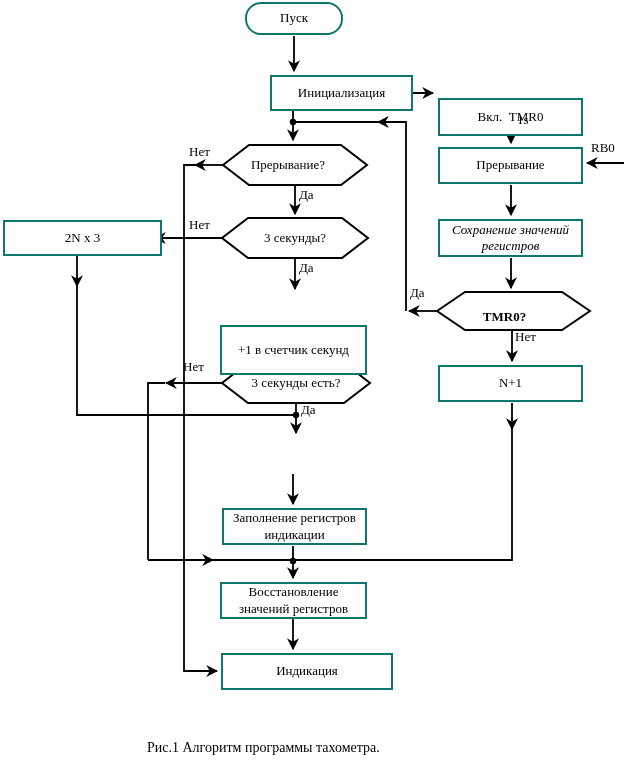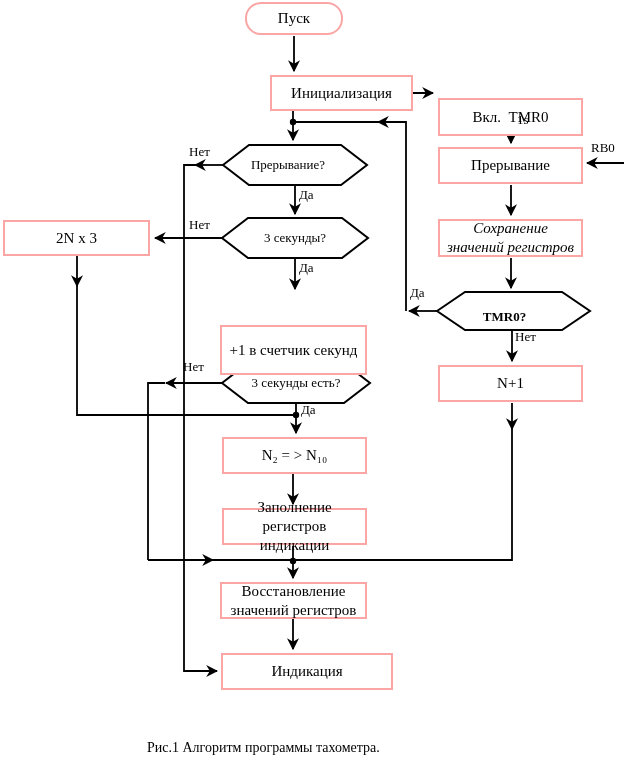--- a/index.html
+++ b/index.html
@@ -4,23 +4,23 @@
 <style>
   html,body{margin:0;padding:0;background:#fff;}
   .canvas{
     position:relative;width:625px;height:763px;background:#fff;
     font-family:"Liberation Serif","DejaVu Serif",serif;color:#000;
     overflow:hidden;
   }
   .canvas svg{position:absolute;left:0;top:0;z-index:1;}
   .node{
     position:absolute;z-index:2;box-sizing:border-box;
-    border:2px solid #fca5a5;background:#fff;
+    border:2px solid #0f766e;background:#fff;
     display:flex;align-items:center;justify-content:center;
-    text-align:center;font-size:15px;line-height:1.25;padding:1px 4px;
+    text-align:center;font-size:13px;line-height:1.25;padding:1px 4px;
   }
   .stadium{border-radius:16px;}
   .hexlabel{
     position:absolute;z-index:3;box-sizing:border-box;border:none;background:transparent;
     display:flex;align-items:center;justify-content:center;
     text-align:center;font-size:13px;
   }
   .elabel{
     position:absolute;z-index:3;font-size:13px;line-height:1;white-space:nowrap;
   }
@@ -93,25 +93,24 @@
   <div class="node" style="left:222px;top:75px;width:143px;height:36px;margin-left:48px;">Инициализация</div>
 
   <div class="node" style="left:438px;top:75px;width:145px;height:38px;margin-top:23px;">Вкл.&nbsp; TMR0</div>
 
   <div class="node" style="left:438px;top:147px;width:145px;height:37px;">Прерывание</div>
 
   <div class="node" style="left:438px;top:219px;width:145px;height:38px;font-style:italic;">Сохранение значений регистров</div>
 
   <div class="node" style="left:438px;top:365px;width:145px;height:37px;">N+1</div>
 
-  <div class="node" style="left:3px;top:220px;width:147px;height:36px;">2N x 3</div>
+  <div class="node" style="left:3px;top:220px;width:159px;height:36px;">2N x 3</div>
 
   <div class="node" style="left:220px;top:293px;width:147px;height:50px;margin-top:32px;">+1 в счетчик секунд</div>
 
-  <div class="node" style="left:222px;top:437px;width:145px;height:37px;">N₂ = &gt; N₁₀</div>
 
   <div class="node" style="left:222px;top:508px;width:145px;height:37px;">Заполнение регистров индикации</div>
 
   <div class="node" style="left:220px;top:582px;width:147px;height:37px;">Восстановление значений регистров</div>
 
   <div class="node" style="left:221px;top:653px;width:172px;height:37px;">Индикация</div>
 
   <div class="hexlabel" style="left:216px;top:145px;width:144px;height:40px;">Прерывание?</div>
   <div class="hexlabel" style="left:222px;top:218px;width:146px;height:40px;">3 секунды?</div>
   <div class="hexlabel" style="left:222px;top:363px;width:148px;height:40px;">3 секунды есть?</div>

